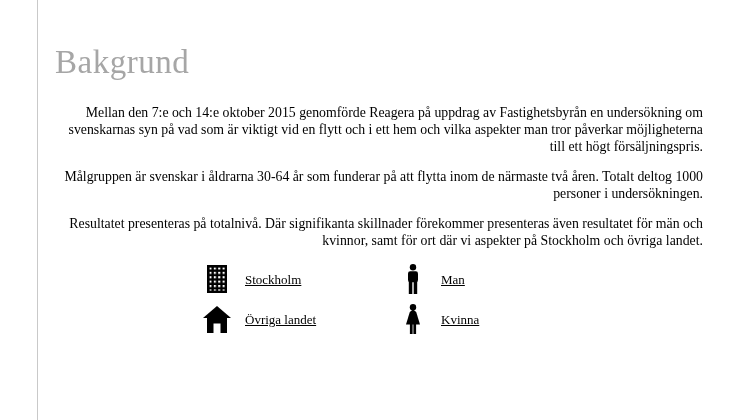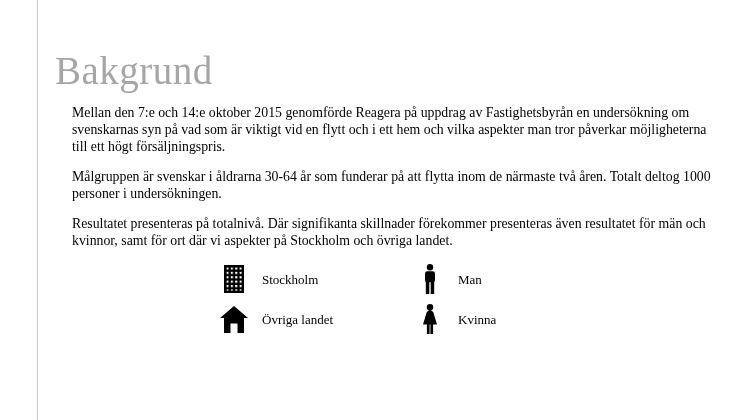--- a/index.html
+++ b/index.html
@@ -17,32 +17,33 @@
     left: 37px;
     top: 0;
     width: 1px;
     height: 420px;
     background: #c9c9c9;
   }
   .slide-title {
     position: absolute;
     left: 55px;
     top: 22px;
-    font-size: 39px;
+    font-size: 33px;
     font-weight: 400;
     color: #a6a6a6;
     letter-spacing: 0.5px;
   }
   .content {
     position: absolute;
-    left: 72px;
+    left: 55px;
     top: 104px;
     width: 648px;
     font-size: 13.8px;
     line-height: 17px;
+    text-align: right;
   }
   .content p { margin: 0 0 13px 0; }
   .legend-label { margin: 2px 0 0 0; }
   .legend {
     display: flex;
     margin: 14px 0 0 146px;
   }
   .legend-col {
     width: 196px;
     display: flex;
@@ -56,20 +57,21 @@
   }
   .icon-cell {
     width: 32px;
     display: flex;
     justify-content: center;
     align-items: center;
   }
   .legend-text {
     margin-left: 12px;
     font-size: 13px;
+    text-decoration: underline;
   }
 </style>
 </head>
 <body>
 
 <div class="accent-bar"></div>
 
 <h1 class="slide-title">Bakgrund</h1>
 
 <div class="content">

